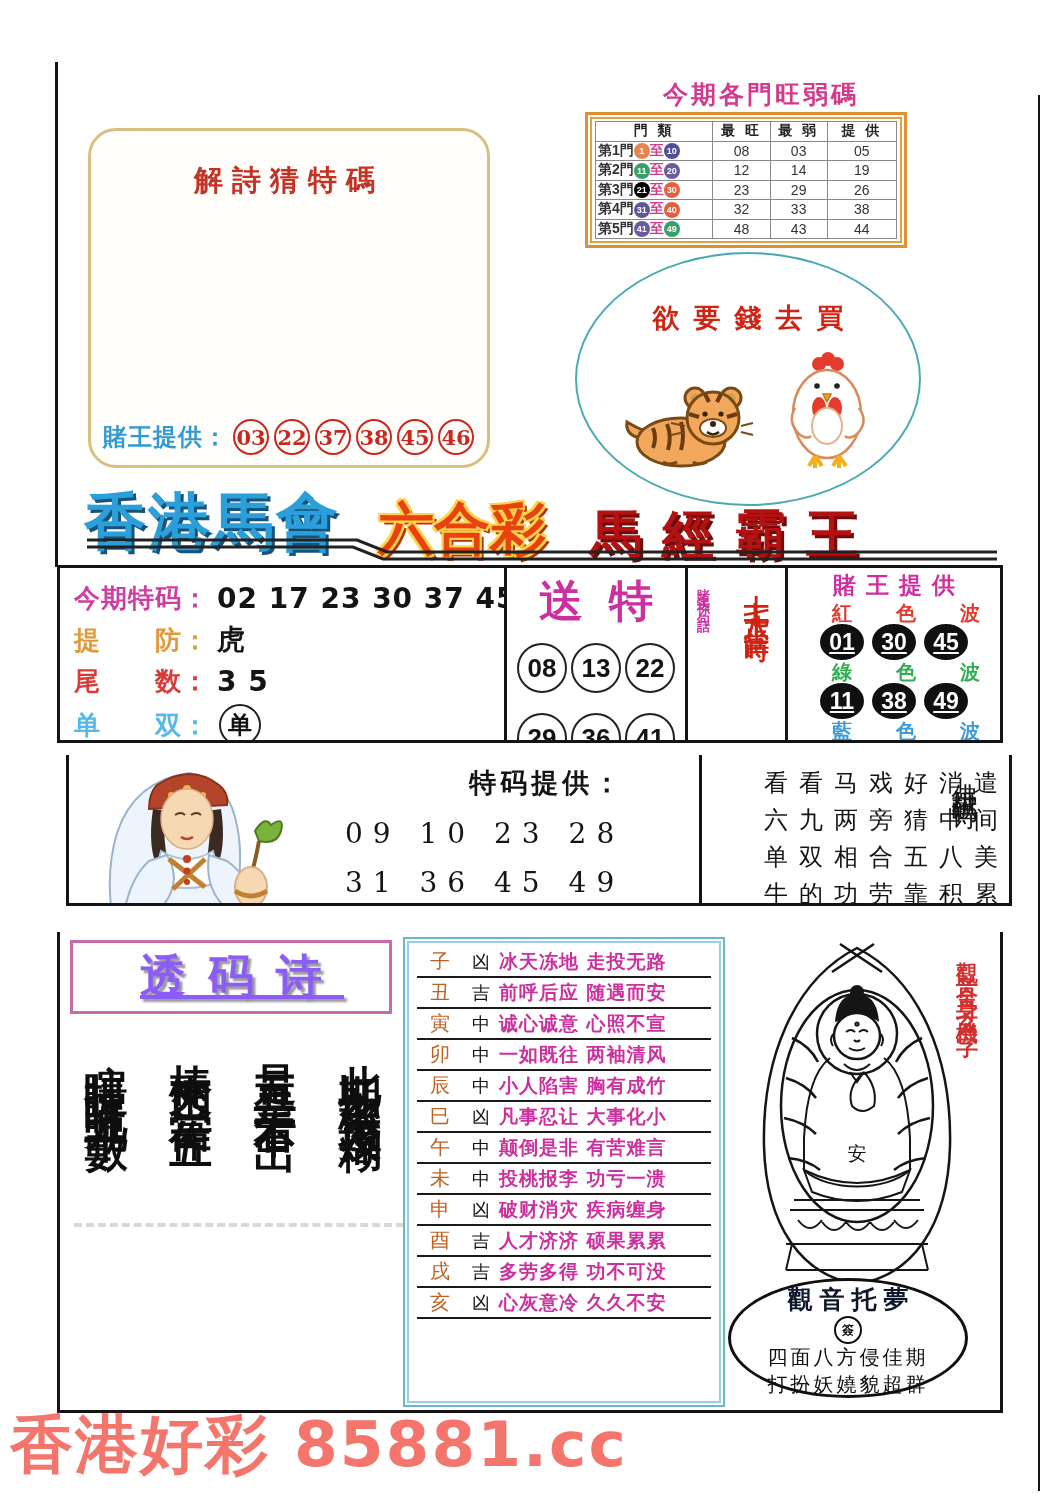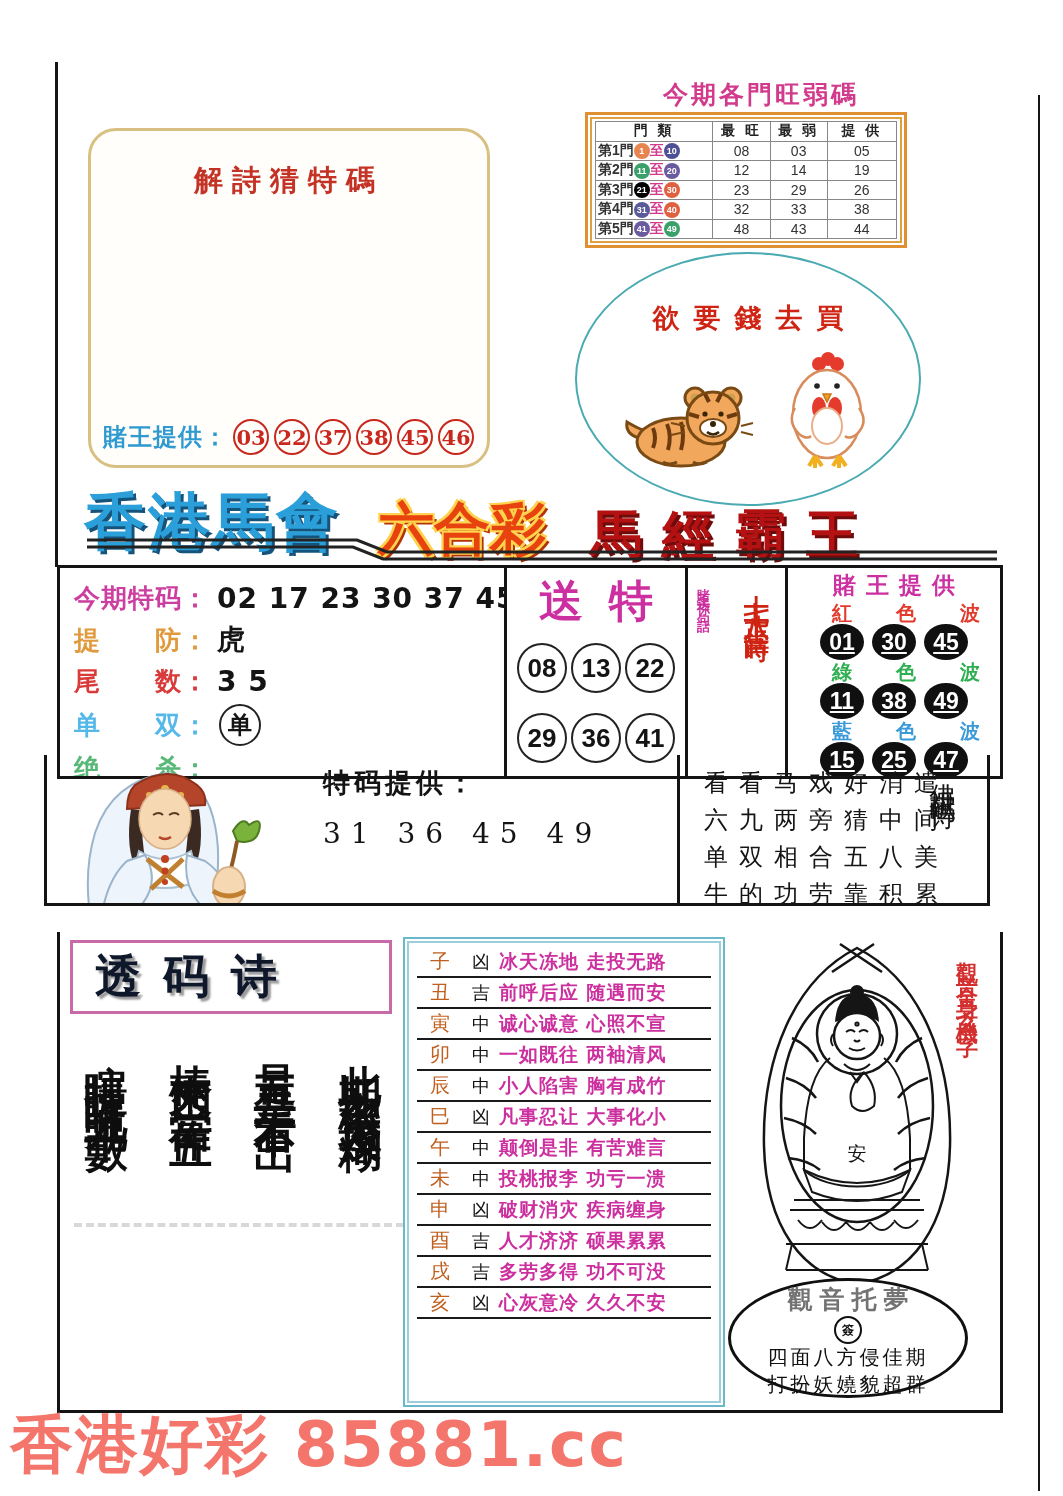--- a/index.html
+++ b/index.html
@@ -48,22 +48,22 @@
   
   .club  { position:absolute; left:84px;  top:480px; font:bold 62px "DejaVu Serif", serif; color:#2b9fd9;
            letter-spacing:2px; text-shadow:3px 3px 0 #16537a; }
   .lotto { position:absolute; left:378px; top:492px; font:bold 56px "DejaVu Serif", serif; color:#e8430e;
            text-shadow:2px 2px 0 #ffd34d, -2px -2px 0 #ffd34d, 2px -2px 0 #ffd34d, -2px 2px 0 #ffd34d, 4px 4px 0 #b33208; }
   .brand { position:absolute; left:590px; top:500px; font:bold 52px "DejaVu Sans", sans-serif; color:#b41212;
            letter-spacing:20px; text-shadow:3px 3px 0 #6f0b0b; white-space:nowrap; }
   .mast-rule { position:absolute; left:57px; top:536px; }
 
   
-  .rowA { position:absolute; left:57px; top:565px; width:946px; height:214px; border:3px solid #141414; display:flex; }
-  .rowB { position:absolute; left:44px; top:755px; width:946px; height:151px; border:3px solid #141414; border-top:none; display:flex; }
+  .rowA { position:absolute; left:57px; top:565px; width:946px; height:178px; border:3px solid #141414; display:flex; }
+  .rowB { position:absolute; left:66px; top:755px; width:946px; height:151px; border:3px solid #141414; border-top:none; display:flex;text-align:right; }
   .rowC { position:absolute; left:57px; top:932px; width:946px; height:481px; border:3px solid #141414; border-top:none; }
 
   .cellA1 { flex:0 0 447px; border-right:3px solid #141414; padding:8px 10px 0 14px; overflow:hidden; }
   .fline { display:flex; align-items:center; margin-top:5px; white-space:nowrap; }
   .flabel { font:bold 26px "Liberation Sans", sans-serif; letter-spacing:1px; }
   .fvalue { font:bold 28px "DejaVu Sans", sans-serif; color:#141414; margin-left:8px; letter-spacing:1px; }
   .lab-special { color:#cc3fa0; }
   .lab-beware  { color:#e09a3c; }
   .lab-tail    { color:#d93a3a; }
   .lab-parity  { color:#54b8e8; }
@@ -94,42 +94,42 @@
   .offer { margin-left:26px; padding-top:10px; }
   .offer-label { font:bold 27px "DejaVu Serif", serif; color:#141414; letter-spacing:4px; }
   .offer-line { font:28px "DejaVu Serif", serif; color:#141414; letter-spacing:10px; margin-top:16px; white-space:nowrap; }
   .cellB2 { flex:1; position:relative; padding:10px 0 0 24px; overflow:hidden; }
   .bpoem-line { font:24px "DejaVu Serif", serif; color:#141414; letter-spacing:11px; line-height:37px; white-space:nowrap; }
   .bpoem-title { position:absolute; right:26px; top:8px; writing-mode:vertical-rl; text-orientation:upright;
                  font:26px "DejaVu Serif", serif; color:#141414; letter-spacing:5px; }
 
   
   .tcode-titlebox { position:absolute; left:10px; top:8px; width:322px; height:74px; border:3px solid #c86aa8; background:#fff; }
-  .tcode-title { text-align:left; font:bold 46px "DejaVu Serif", serif; color:#0f172a; letter-spacing:22px;
-                 padding-left:22px; line-height:66px; text-shadow:3px 3px 2px #9a9a9a; white-space:nowrap; }
+  .tcode-title { text-align:center; font:bold 46px "DejaVu Serif", serif; color:#8b5cf6; letter-spacing:22px;
+                 padding-left:22px; line-height:66px; text-shadow:3px 3px 2px #9a9a9a; white-space:nowrap;text-decoration:underline; }
   .tcode-cols { position:absolute; left:8px; top:98px; width:332px; height:372px; display:flex; justify-content:space-between; padding:0 10px; }
   .tcol { writing-mode:vertical-rl; text-orientation:upright; font:bold 43px "DejaVu Serif", serif;
           color:#0e0e0e; letter-spacing:11px; }
   .smudge { position:absolute; left:14px; top:291px; width:330px; border-top:4px dashed #b9b9b9; opacity:.55; }
 
   .zodiac { position:absolute; left:343px; top:5px; width:322px; height:470px; background:#fff;
             border:2px solid #6ab8cc; box-shadow: inset 0 0 0 2px #ffffff, inset 0 0 0 4px #9ccfdc; padding:8px 12px; }
   .zpill { width:242px; height:40px; margin:6px auto 10px; background:#0c0c0c; border-radius:22px;
            color:#fff; text-align:center; font:bold 25px/40px "DejaVu Serif", serif; letter-spacing:3px; }
   .zrow { display:flex; align-items:center; height:31px; border-bottom:2px solid #1a1a1a; }
   .zsign { width:46px; text-align:center; color:#c06020; font:20px "DejaVu Serif", serif; }
   .zluck { width:36px; text-align:center; color:#131313; font:18px "Liberation Sans", sans-serif; }
   .ztext { flex:1; color:#cc2f9e; font:bold 19px "DejaVu Serif", serif; letter-spacing:1px; white-space:nowrap; }
 
   .buddha-wrap { position:absolute; left:672px; top:6px; }
   .gold-text { position:absolute; left:893px; top:12px; writing-mode:vertical-rl; text-orientation:upright;
                color:#d42f2f; font:bold 22px "DejaVu Serif", serif; letter-spacing:12px; }
   .dream { position:absolute; left:668px; top:346px; width:240px; height:120px; background:#fff;
            border:3px solid #101010; border-radius:50%; text-align:center; }
-  .dream-title { margin-top:2px; color:#737373; font:bold 25px "DejaVu Serif", serif; letter-spacing:7px; padding-left:7px; }
+  .dream-title { margin-top:2px; color:#0f172a; font:bold 25px "DejaVu Serif", serif; letter-spacing:7px; padding-left:7px; }
   .stamp { width:28px; height:28px; margin:0 auto; border:2px solid #101010; border-radius:50%;
            font:bold 12px/25px "DejaVu Serif", serif; color:#101010; }
   .dline { font:20px "DejaVu Serif", serif; color:#101010; letter-spacing:3px; line-height:27px; white-space:nowrap; }
 
   .footer { position:absolute; left:10px; top:1402px; font:bold 63px "DejaVu Sans", sans-serif;
             color:#f4756b; letter-spacing:2px; white-space:nowrap; }
 </style>
 </head>
 <body>
 
@@ -332,20 +332,21 @@
           <circle cx="118" cy="116" r="3.4" fill="#c04020"></circle>
           <circle cx="118" cy="127" r="3" fill="#c04020"></circle>
         <path d="M186,76 q10,-16 16,-6 q14,-10 10,6 q-4,14 -22,10 z" fill="#7ab33c" stroke="#4f7a20" stroke-width="2"></path>
         <path d="M190,86 q-4,22 -8,34" stroke="#8c5a22" stroke-width="4" fill="none"></path>
         <ellipse cx="182" cy="132" rx="16" ry="20" fill="#f6d9b2" stroke="#d8b088" stroke-width="2"></ellipse>
         <path d="M166,136 q16,10 32,0" stroke="#c08030" stroke-width="5" fill="none"></path>
         <path d="M60,160 q60,18 130,2" stroke="#c08030" stroke-width="6" fill="none"></path>
       </svg>
       <div class="offer">
         <div class="offer-label">特码提供：</div>
+        <div class="offer-line">09 10 23 28</div>
         <div class="offer-line">31 36 45 49</div>
       </div>
     </div>
     <div class="cellB2">
       <div class="bpoem-line">看看马戏好消遣</div>
       <div class="bpoem-line">六九两旁猜中间</div>
       <div class="bpoem-line">单双相合五八美</div>
       <div class="bpoem-line">牛的功劳靠积累</div>
       <div class="bpoem-title">佛祖献码诗</div>
     </div>

